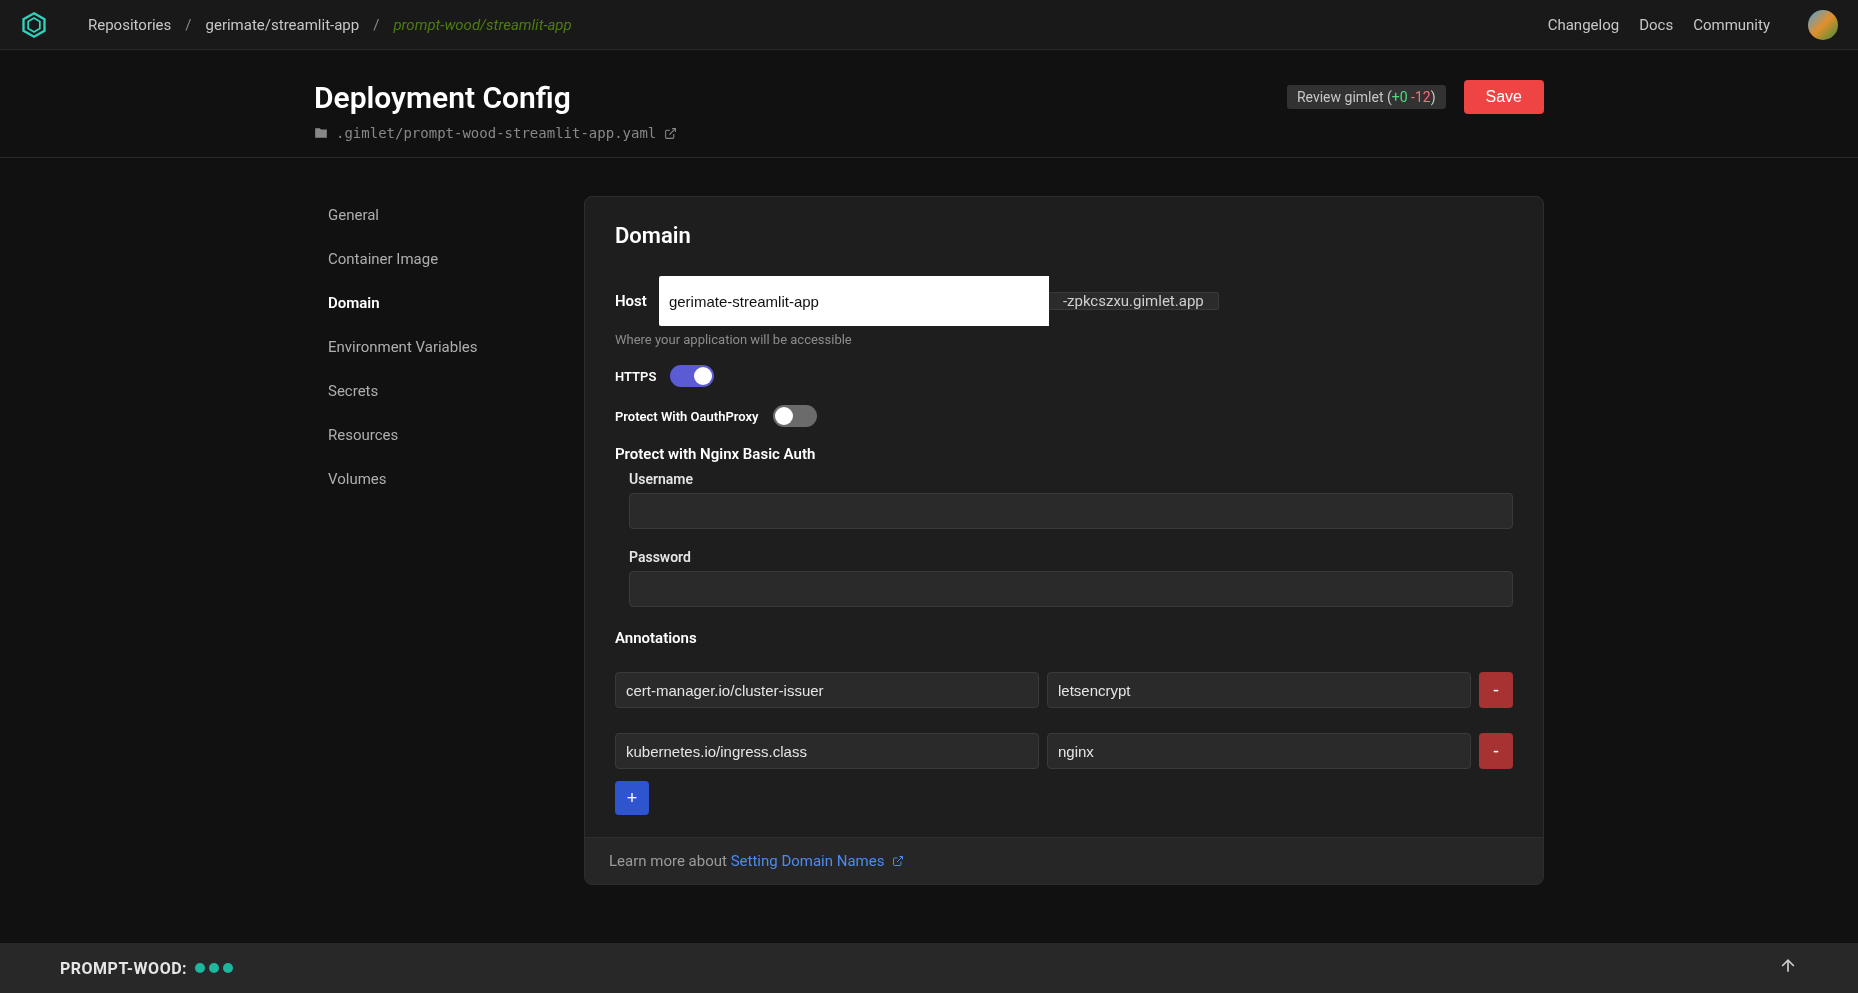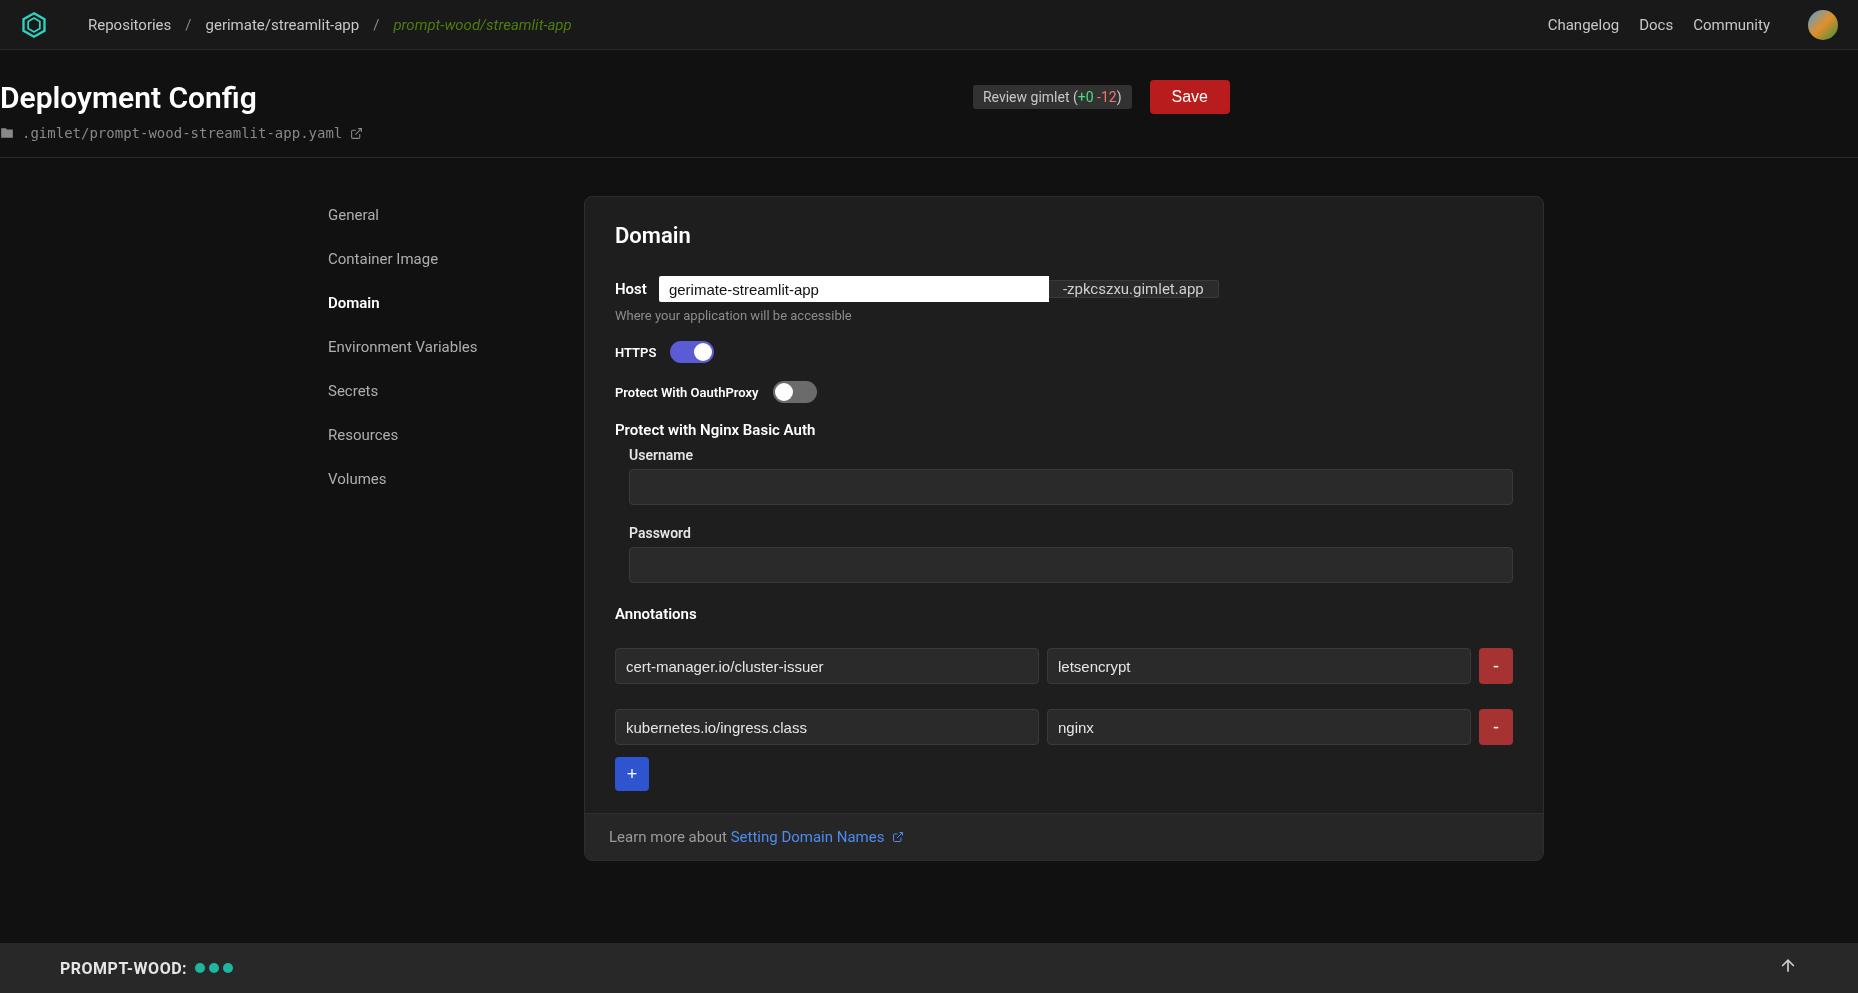--- a/index.html
+++ b/index.html
@@ -25,39 +25,39 @@
   .breadcrumb a { color: #c7c7c7; text-decoration: none; }
   .breadcrumb .sep { color: #888; }
   .breadcrumb .current { color: #4d7c0f; font-style: italic; }
   .topnav { margin-left: auto; display: flex; align-items: center; gap: 20px; font-size: 15px; }
   .topnav a { color: #c7c7c7; text-decoration: none; }
   .avatar { width: 30px; height: 30px; border-radius: 50%; background: linear-gradient(135deg,#4aa3df,#e28f2c,#3b8f3b); margin-left: 18px; }
 
   .header-area {
     padding: 30px 0 16px;
     display: flex;
-    justify-content: flex-start;
+    justify-content: center;
     border-bottom: 1px solid #2a2a2a;
   }
   .header-inner {
     width: 1230px;
     display: flex;
     align-items: flex-start;
   }
   .page-title { font-size: 30px; font-weight: 600; color: #fff; }
   .file-line { margin-top: 10px; display:flex; align-items:center; gap:8px; color:#888; font-family: ui-monospace, Menlo, monospace; font-size: 14px; }
   .header-actions { margin-left: auto; display:flex; align-items:center; gap:18px; }
   .review-badge {
     background: #323232; color:#c7c7c7; font-size:14px;
     padding: 4px 10px; border-radius: 3px;
   }
   .review-badge .add { color:#4ade80; }
   .review-badge .del { color:#f87171; }
   .save-btn {
-    background:#b91c1c; color:#fff; border:none; padding:8px 22px;
+    background:#ef4444; color:#fff; border:none; padding:8px 22px;
     font-size:16px; border-radius:4px; cursor:pointer;
   }
 
   .main-area { display:flex; justify-content:center; padding-top: 38px; }
   .main-inner { width: 1230px; display:flex; }
 
   .sidebar { width: 270px; padding-top: 2px; }
   .sidebar-item {
     display:block; padding: 8px 0 8px 14px; color:#aeaeae; font-size:15px;
     cursor:pointer; margin-bottom: 10px;
@@ -68,21 +68,21 @@
     flex:1; background:#1e1e1e; border:1px solid #2e2e2e; border-radius:8px;
     overflow:hidden;
   }
   .panel-body { padding: 26px 30px 22px; }
   .section-title { font-size:22px; font-weight:600; color:#fff; margin-bottom: 28px; }
 
   .row { display:flex; align-items:center; margin-bottom:6px; }
   .lbl { color:#fff; font-weight:600; font-size:15px; margin-right:12px; }
   .host-input {
     flex:0 0 390px; background:#fff; color:#111; border:none;
-    height:26px; padding:0 10px; font-size:15px; border-radius:2px 0 0 2px;
+    height:50px; padding:0 10px; font-size:15px; border-radius:2px 0 0 2px;
   }
   .host-suffix {
     flex:0 0 auto; background:#2b2b2b; color:#cfcfcf; height:18px;
     display:flex; align-items:center; padding:0 14px; border-radius:0 2px 2px 0;
     font-size:15px; border:1px solid #3a3a3a; border-left:none;
   }
   .hint { color:#8c8c8c; font-size:13px; margin-top:6px; margin-bottom: 18px; }
 
   .toggle-row { display:flex; align-items:center; margin-bottom:18px; }
   .toggle-label { color:#fff; font-weight:600; font-size:13px; margin-right:14px; }

